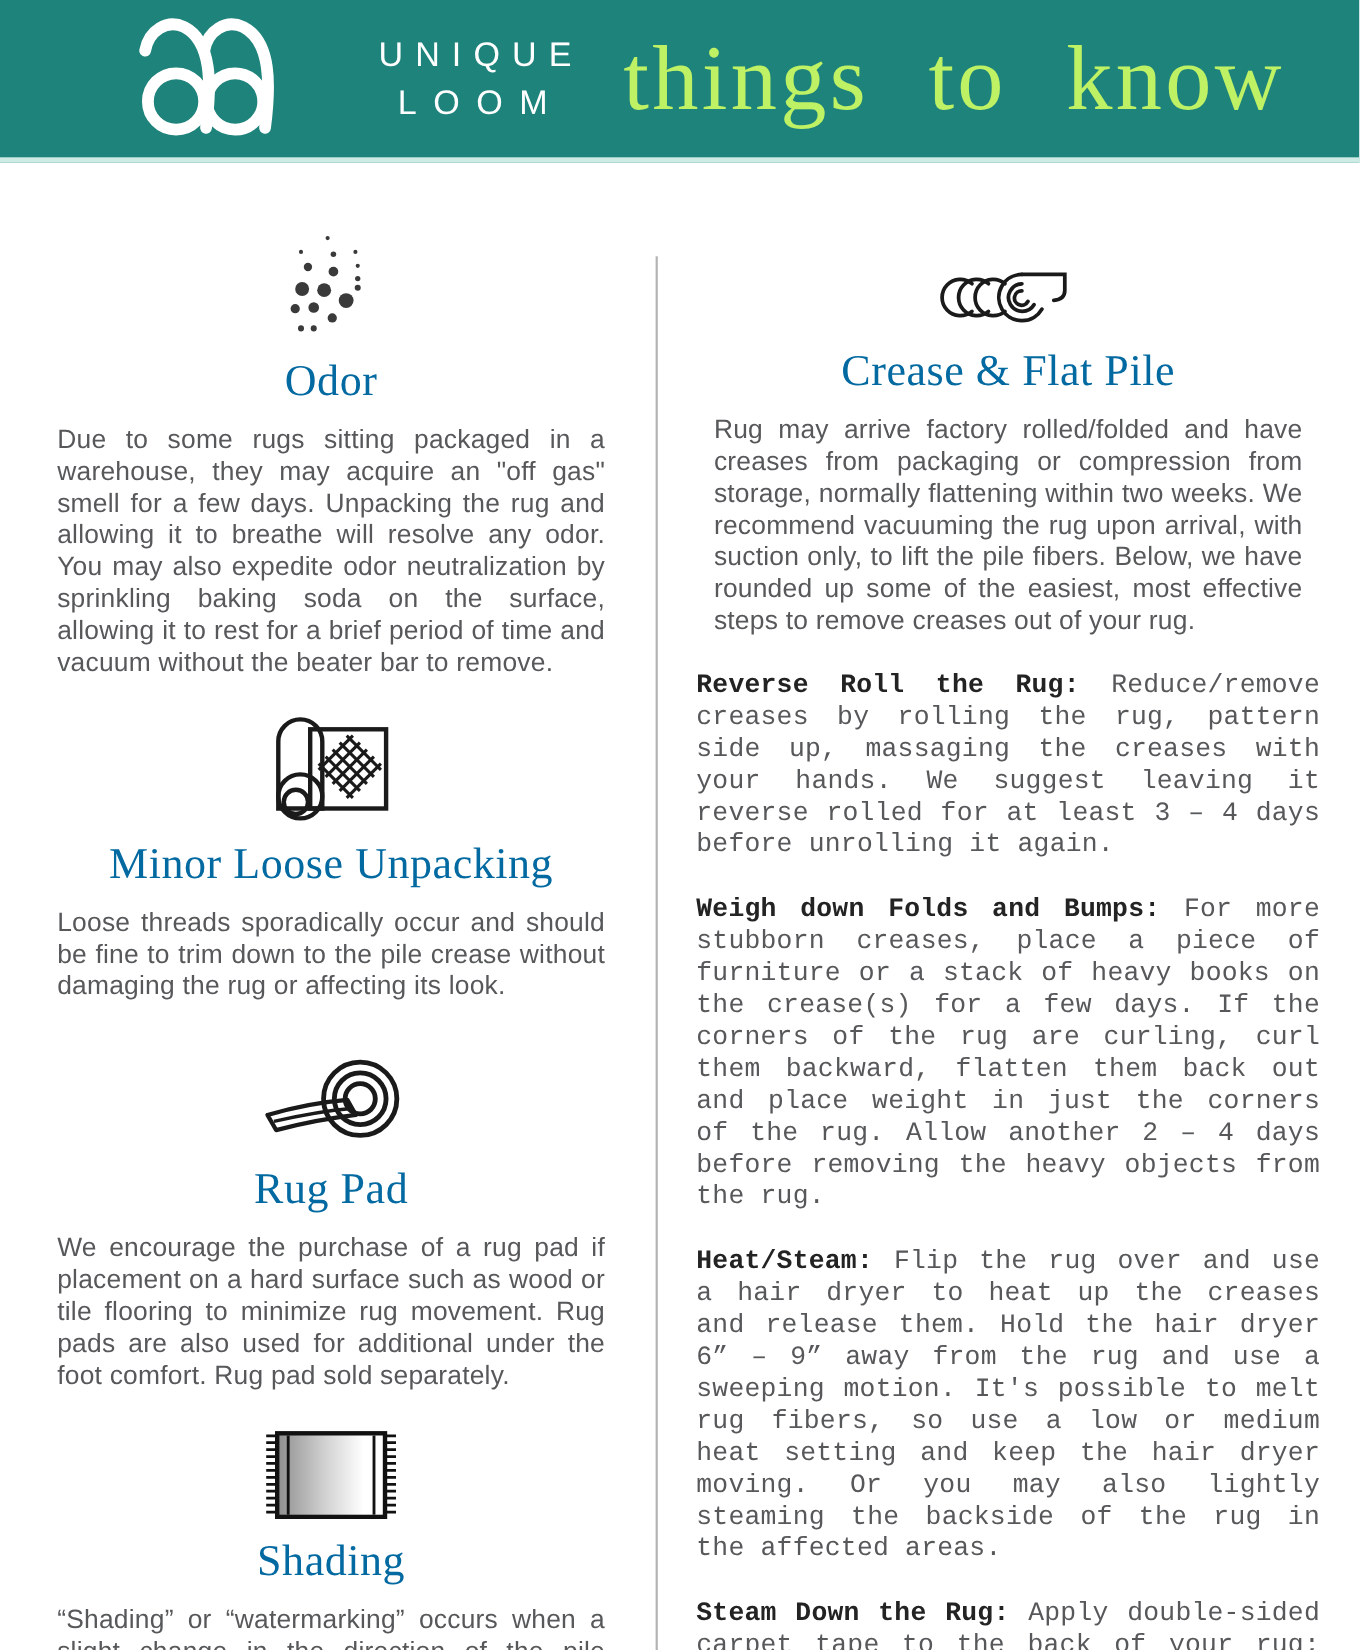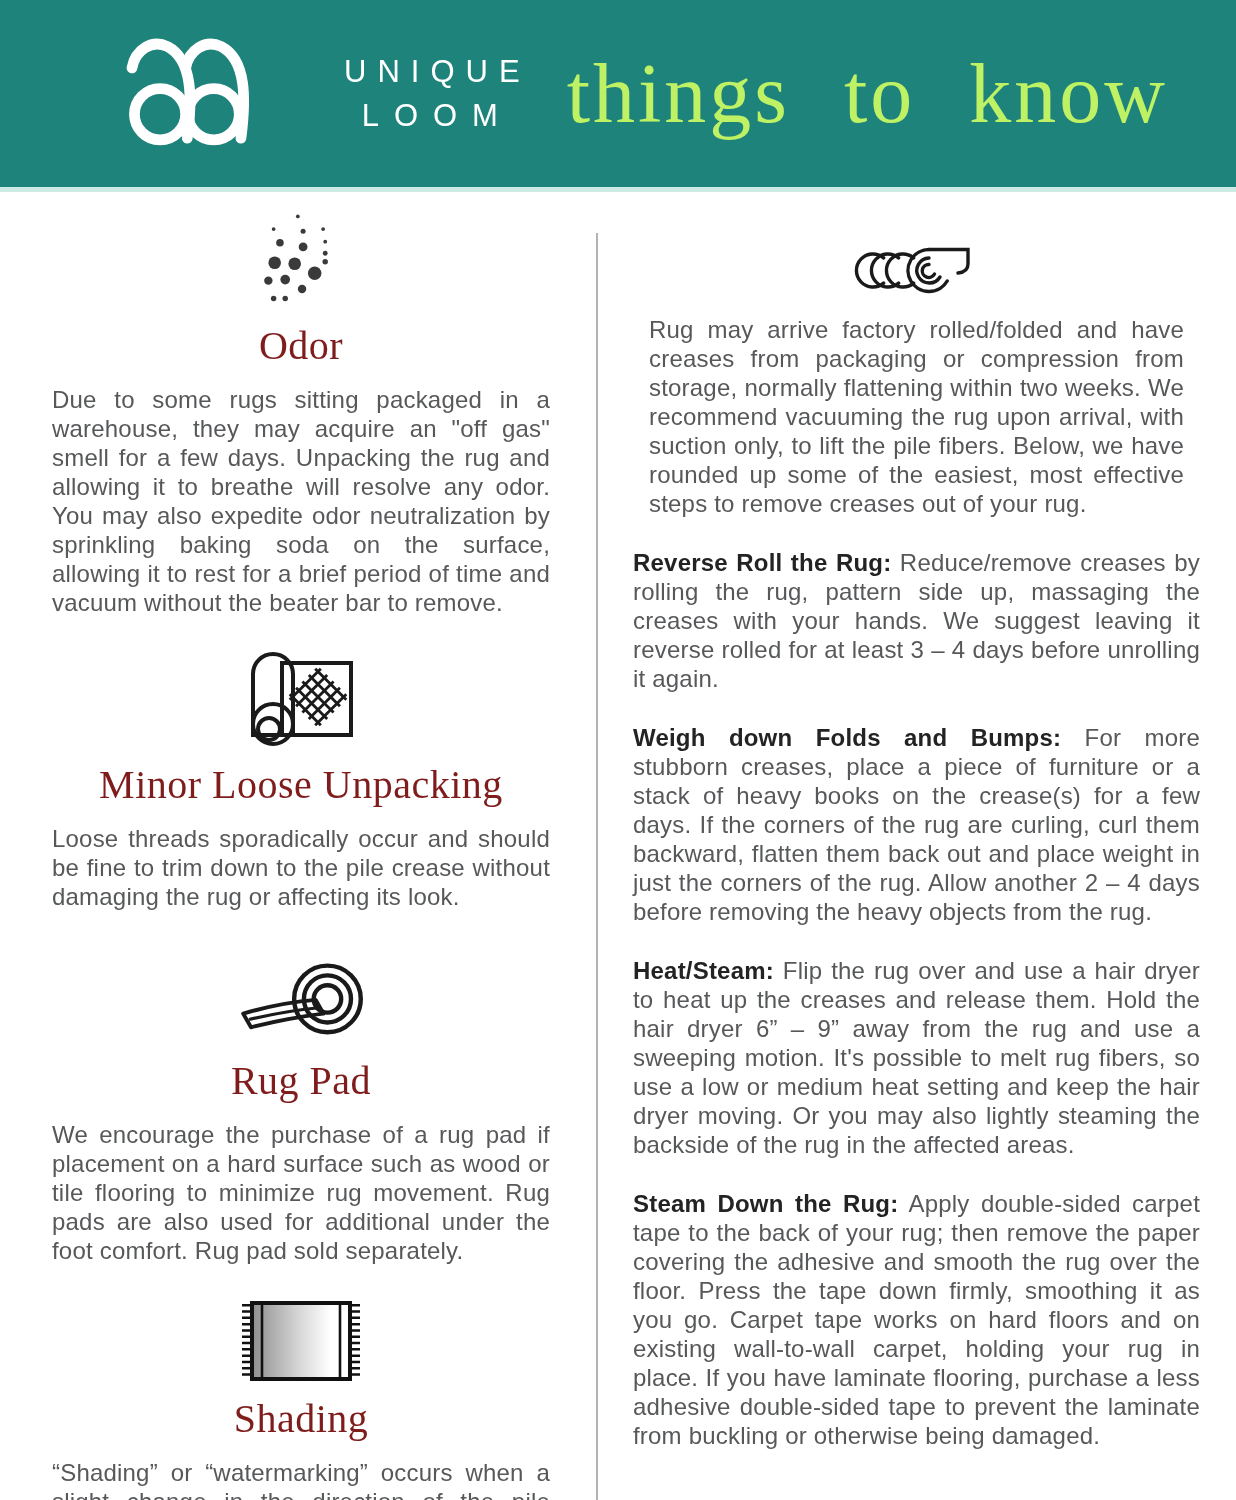--- a/index.html
+++ b/index.html
@@ -2,21 +2,21 @@
 <html><head>
 <meta charset="utf-8">
 <style>
   html,body { margin:0; padding:0; background:#ffffff; }
   .page {
     position:relative; width:1236px; height:1500px; background:#ffffff;
     font-family:"Liberation Sans", sans-serif; overflow:hidden;
   }
   
   .banner {
-    position:absolute; top:0; left:0; width:1236px; height:192px;
+    position:absolute; top:0; left:0; width:1236px; height:148px;
     background:#1e837b; border-bottom:5px solid #cdeae5; box-sizing:border-box;
     display:flex; align-items:center;
   }
   .logo-block { display:flex; align-items:center; gap:28px; margin-left:104px; }
   .logo-svg { width:212px; height:128px; display:block; }
   .brand { color:#ffffff; text-align:center; line-height:1.4; font-size:31px; font-weight:400; }
   .brand-line1 { letter-spacing:11px; }
   .brand-line2 { letter-spacing:15px; }
   .banner-title {
     color:#bef264; font-family:"Liberation Serif", serif; font-weight:400;
@@ -24,28 +24,28 @@
     margin:0 68px 0 auto; white-space:nowrap;
   }
   
   .divider { position:absolute; left:596px; top:233px; width:2px; height:1267px; background:#b3b3b3; }
   
   .col { position:absolute; top:192px; }
   .col-left  { left:36px;  width:530px; }
   .col-right { left:633px; width:567px; }
   .icon-row { display:flex; justify-content:center; }
   .heading {
-    font-family:"Liberation Serif", serif; font-weight:400; color:#7f1d1d;
+    font-family:"Liberation Serif", serif; font-weight:400; color:#0369a1;
     font-size:40px; margin:14px 0 8px; text-align:center; letter-spacing:0.5px;
   }
   .body-text {
     font-size:24px; line-height:29px; color:#57585a; text-align:justify;
     margin:16px; letter-spacing:0.2px;
   }
-  .tip { margin:30px 0 0 0; }
+  .tip { margin:30px 0 0 0;font-family:Liberation Mono, monospace; }
   .tip-label { color:#232323; font-weight:bold; }
   
   .sec-odor .icon-row      { margin-top:16px; }
   .sec-threading .icon-row { margin-top:30px; }
   .sec-rugpad .icon-row    { margin-top:34px; }
   .sec-shading .icon-row   { margin-top:36px; }
   .sec-crease .icon-row    { margin-top:50px; }
   .icon-stroke { stroke:#1a1a1a; fill:none; }
 </style>
 </head>
@@ -174,20 +174,21 @@
             <path d="M 29.6 15.9 A 16.5 16.5 0 1 0 29.6 41.1"></path>
             <path d="M 44.6 15.9 A 16.5 16.5 0 1 0 44.6 41.1"></path>
             <path d="M 59.6 15.9 A 16.5 16.5 0 1 0 59.6 41.1"></path>
             <path d="M 75 7.5 A 21 21 0 1 0 93.2 39"></path>
             <path d="M 75 7.5 L 114 7.5 L 114 22 Q 114 30 104 31"></path>
             <path d="M 75 16 A 12.5 12.5 0 1 0 86 35"></path>
             <path d="M 75 22.5 A 6.5 6.5 0 1 0 80.5 32"></path>
           </g>
         </svg>
       </div>
+      <h2 class="heading">Crease &amp; Flat Pile</h2>
       <p class="body-text">Rug may arrive factory rolled/folded and have creases from packaging or compression from storage, normally flattening within two weeks. We recommend vacuuming the rug upon arrival, with suction only, to lift the pile fibers. Below, we have rounded up some of the easiest, most effective steps to remove creases out of your rug.</p>
 
       <p class="body-text tip">
         <strong class="tip-label">Reverse Roll the Rug:</strong>
         <span>Reduce/remove creases by rolling the rug, pattern side up, massaging the creases with your hands. We suggest leaving it reverse rolled for at least 3 – 4 days before unrolling it again.</span>
       </p>
 
       <p class="body-text tip">
         <strong class="tip-label">Weigh down Folds and Bumps:</strong>
         <span>For more stubborn creases, place a piece of furniture or a stack of heavy books on the crease(s) for a few days. If the corners of the rug are curling, curl them backward, flatten them back out and place weight in just the corners of the rug. Allow another 2 – 4 days before removing the heavy objects from the rug.</span>

